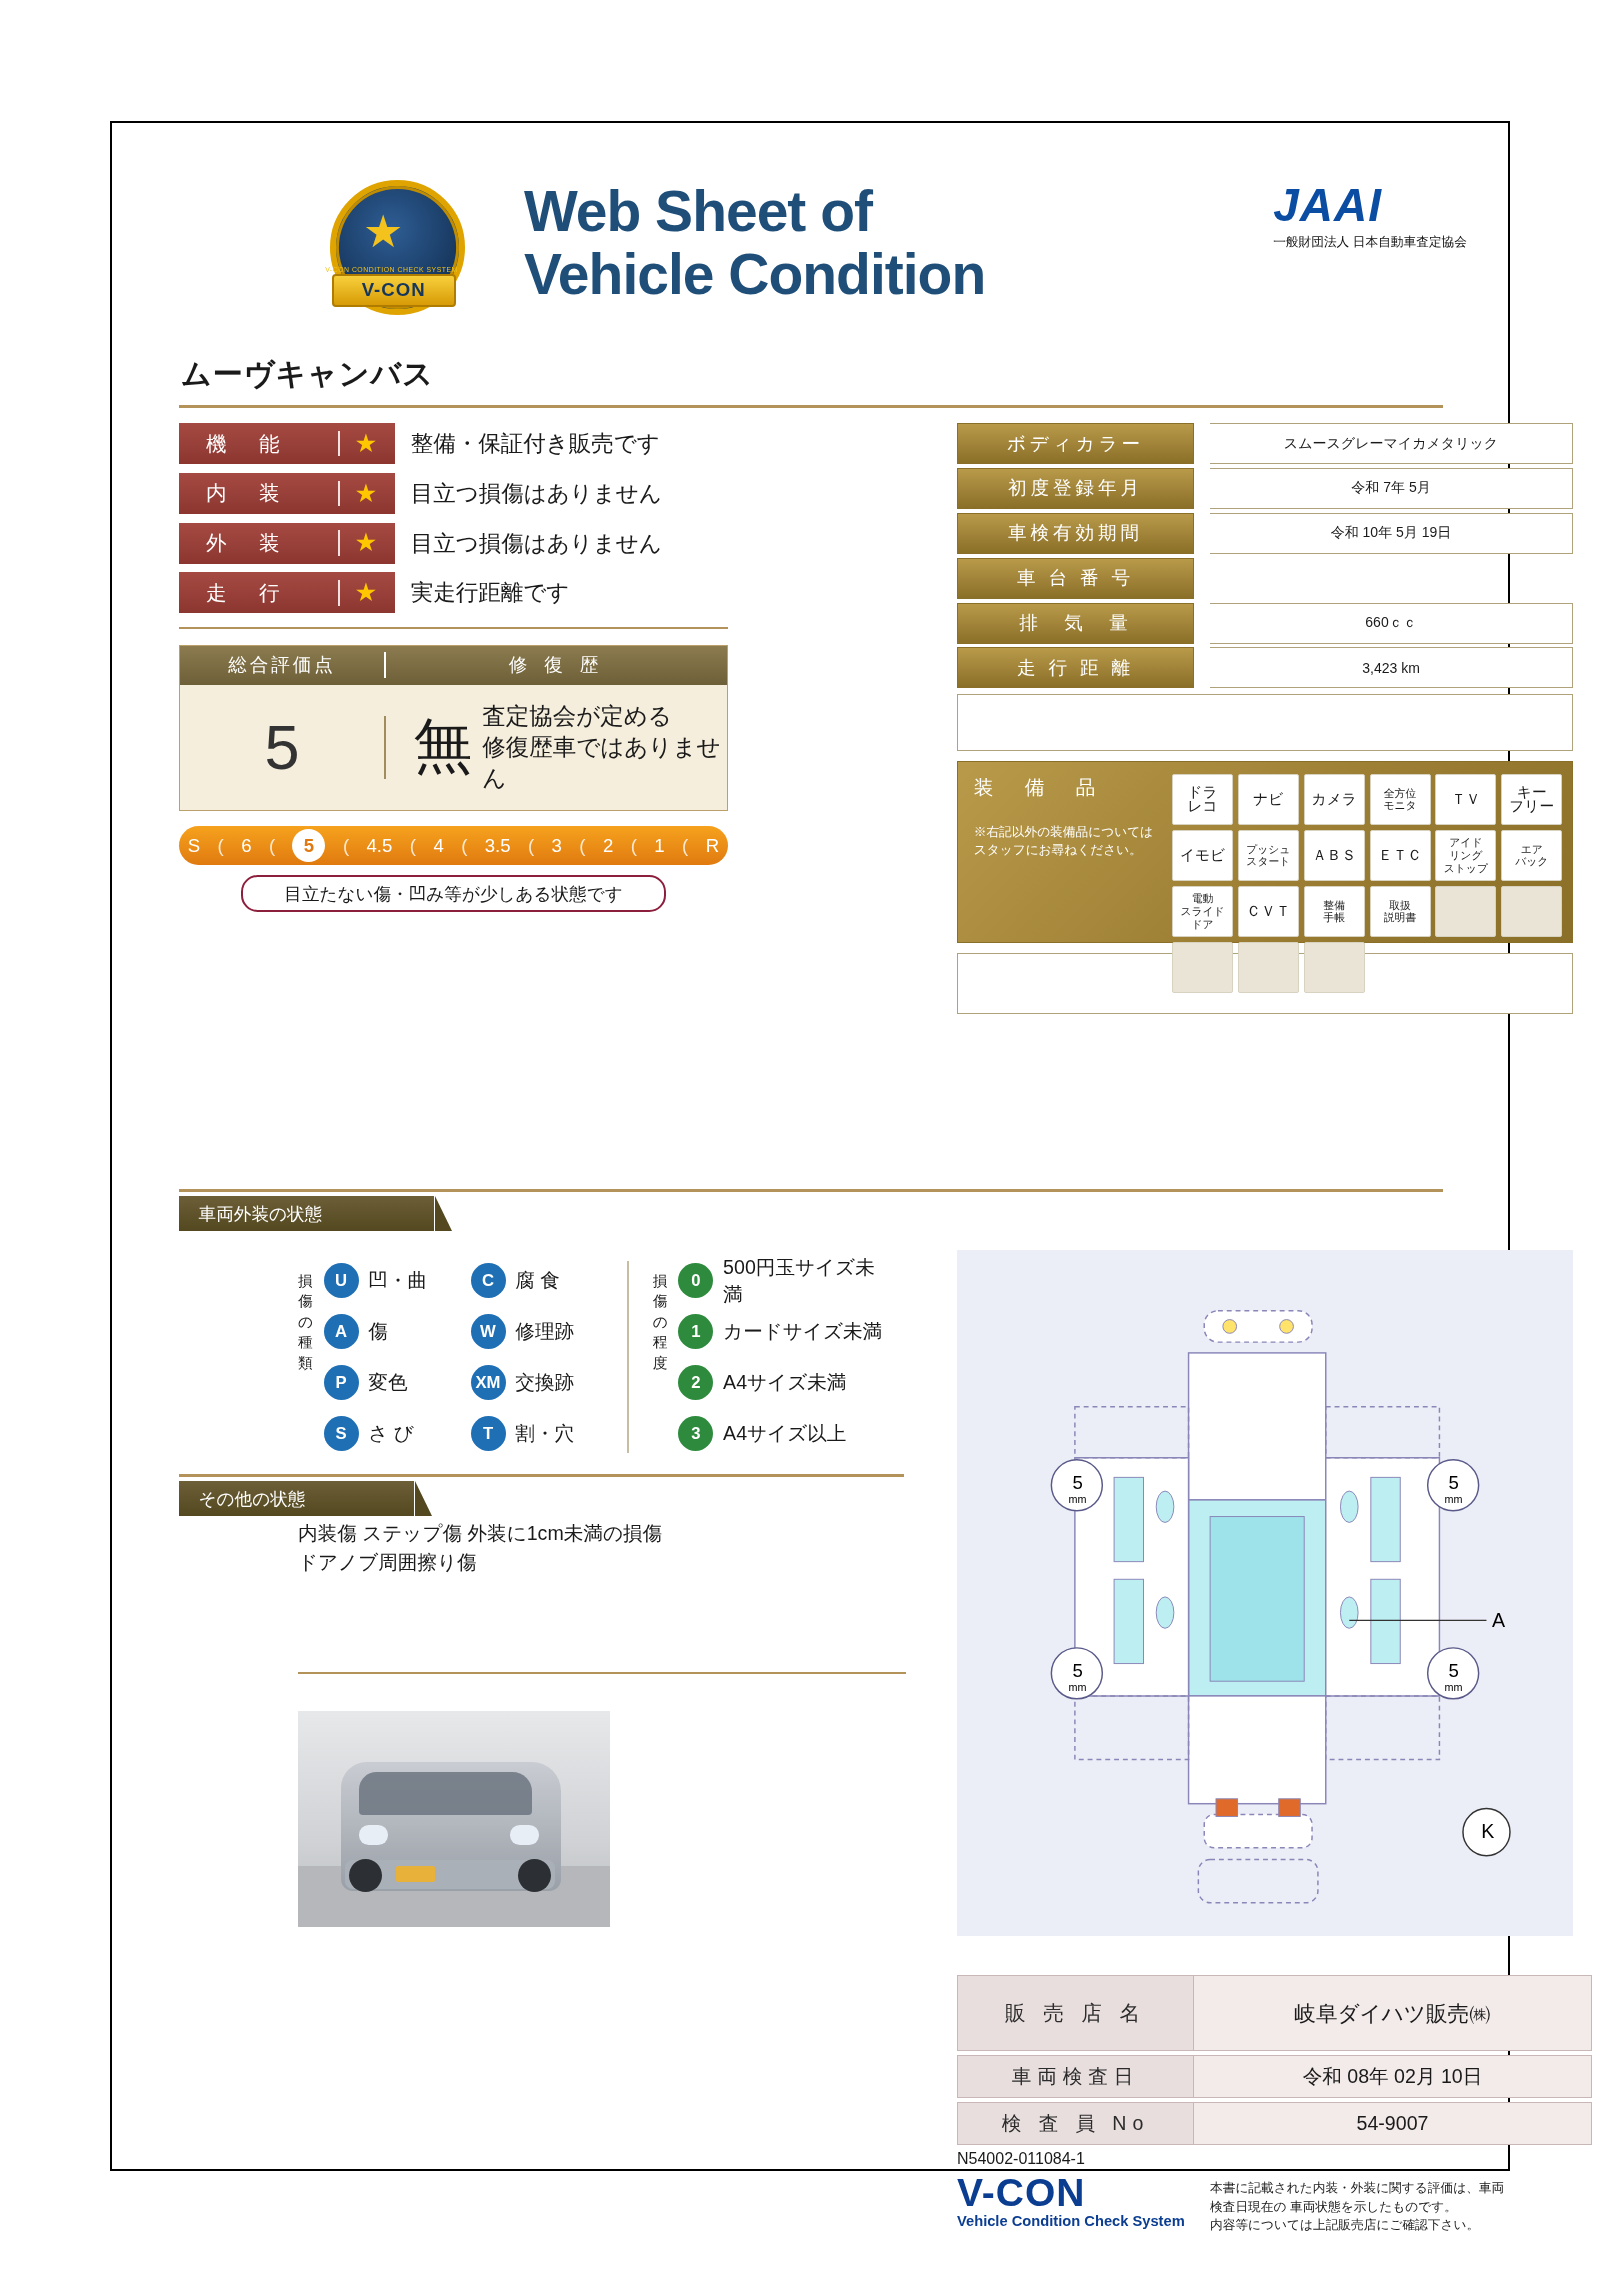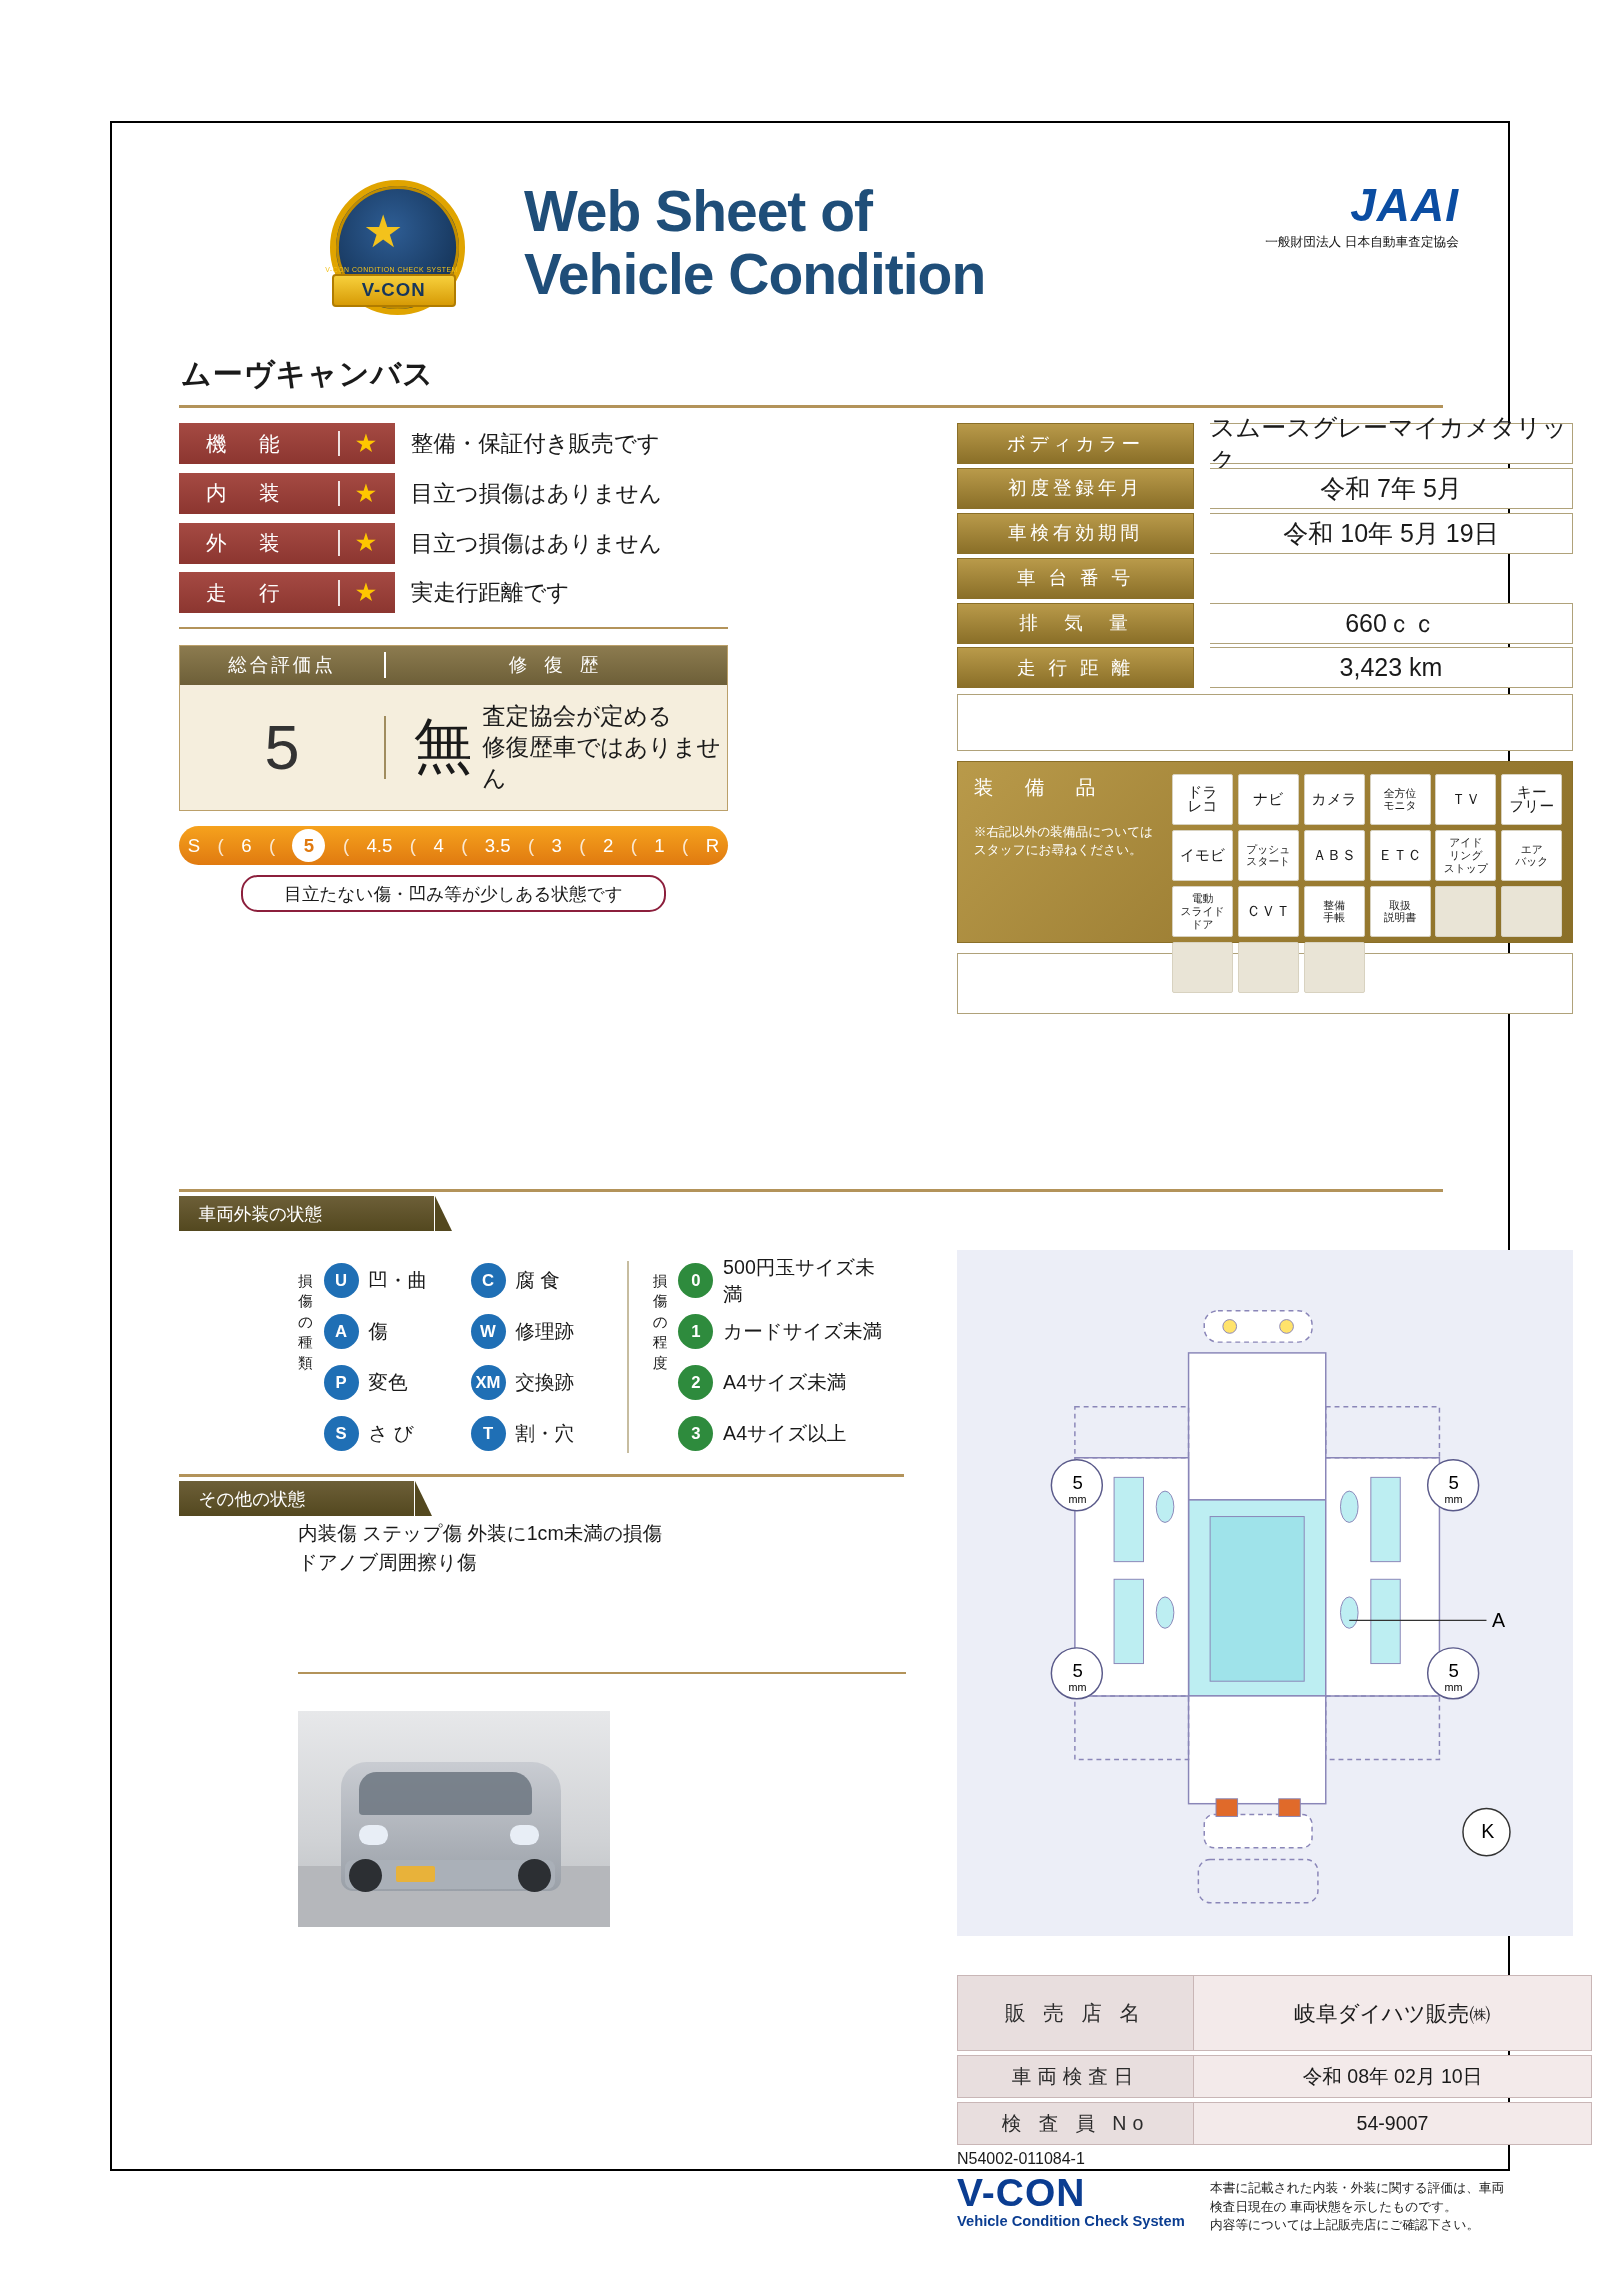--- a/index.html
+++ b/index.html
@@ -83,23 +83,23 @@
     left: 412px;
     top: 57px;
     font-size: 57px;
     line-height: 63px;
     font-weight: bold;
     color: #1f4e79;
     letter-spacing: -1px;
   }
   .jaai {
     position: absolute;
-    right: 49px;
+    right: 41px;
     top: 55px;
-    text-align: right;
+    text-align: left;
   }
   .jaai .logo {
     font-size: 46px;
     font-weight: bold;
     font-style: italic;
     color: #0b4da2;
     letter-spacing: 1px;
   }
   .jaai .sub {
     font-size: 12.7px;
@@ -296,21 +296,21 @@
     box-sizing: border-box;
   }
   .spec-val {
     flex: 1;
     border: 1px solid #b0a27a;
     border-left: none;
     box-sizing: border-box;
     display: flex;
     align-items: center;
     justify-content: center;
-    font-size: 25px;
+    font-size: 14px;
     color: #1a1a1a;
     background: #ffffff;
   }
   .blank-box {
     width: 616px;
     height: 57px;
     border: 1px solid #b0a27a;
     box-sizing: border-box;
     margin-top: 5.9px;
     background: #ffffff;

